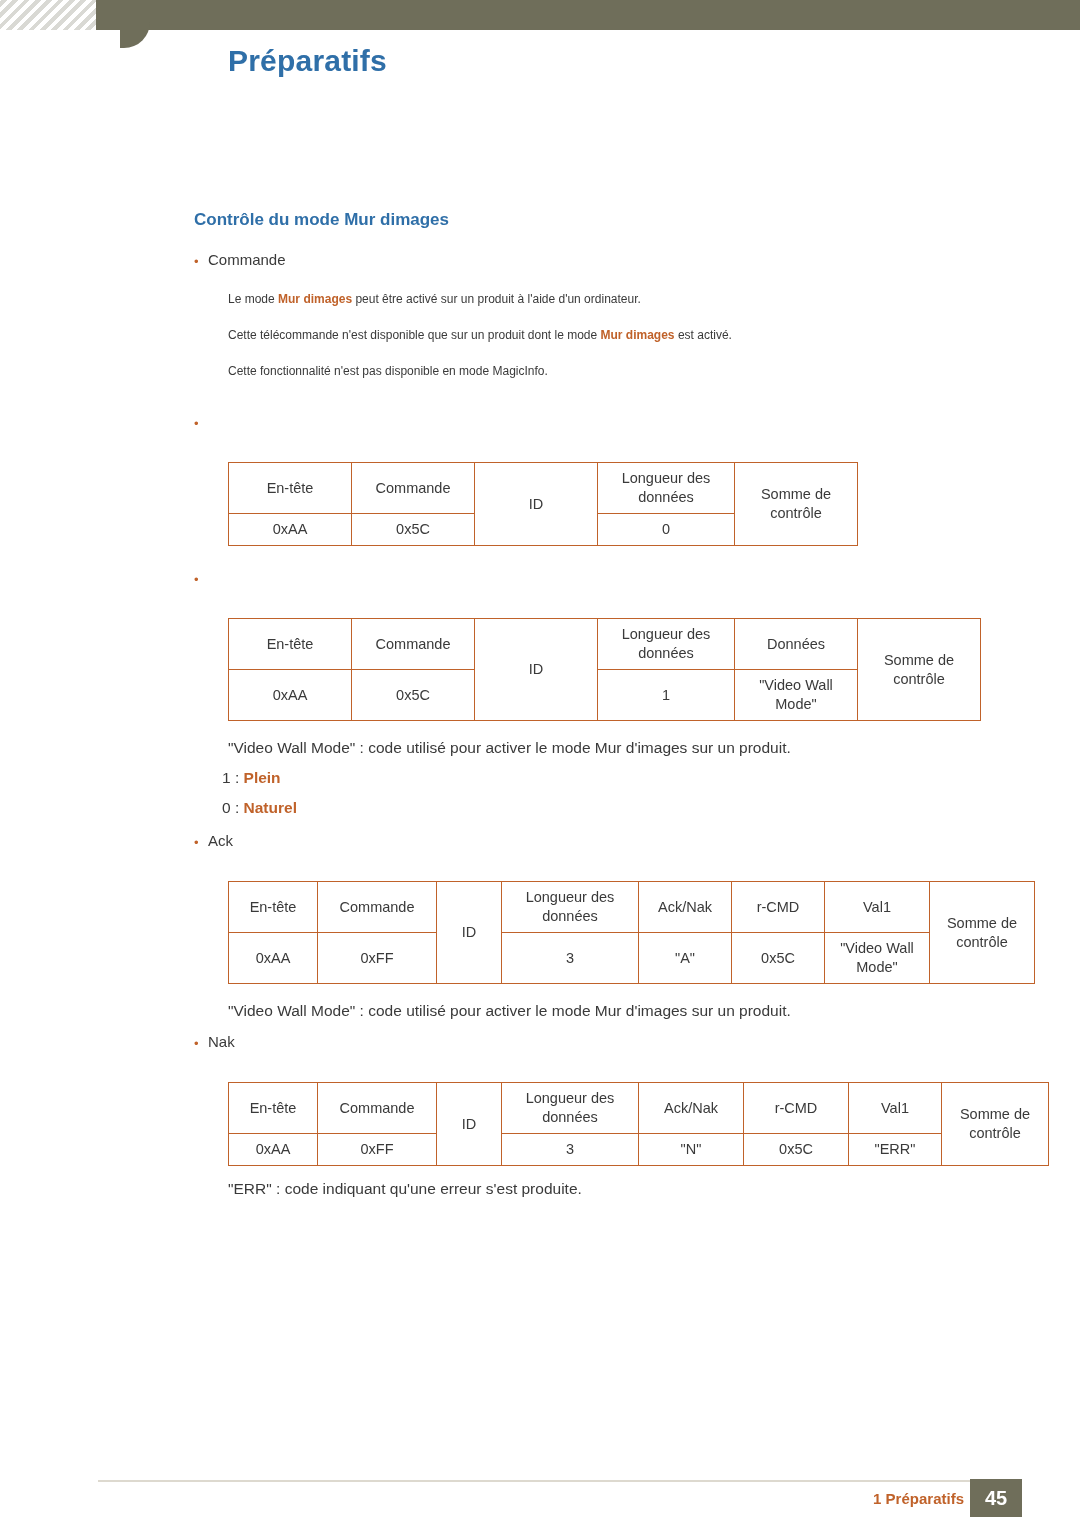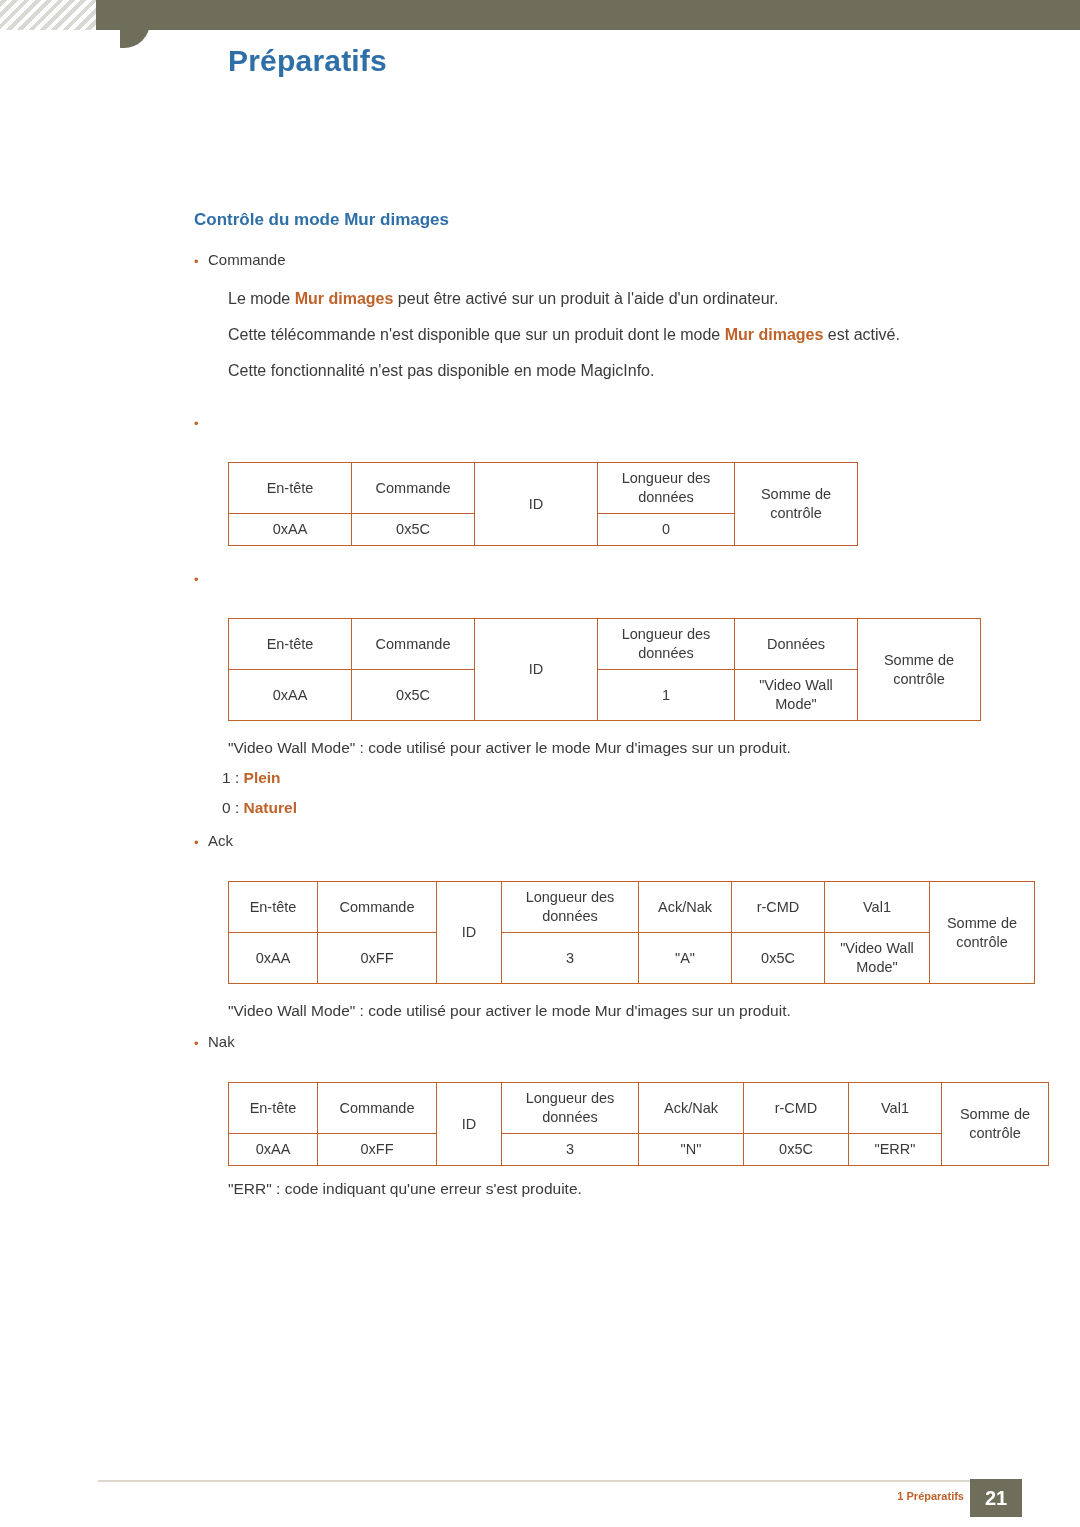--- a/index.html
+++ b/index.html
@@ -81,21 +81,21 @@
     line-height: 20px;
     padding-top: 2px;
   }
   .bullet-text {
     font-size: 15px;
     color: #3a3a3a;
     line-height: 20px;
   }
   .para {
     margin-left: 228px;
-    font-size: 16px;
+    font-size: 12px;
     color: #3a3a3a;
     line-height: 22px;
     margin-top: 16px;
   }
   .para.tight { margin-top: 14px; }
   .para b { color: #c0622a; font-weight: bold; }
 
   
   table.proto {
     border-collapse: collapse;
@@ -139,21 +139,21 @@
     left: 98px;
     top: 1480px;
     width: 884px;
     height: 2px;
     background: #ddd9cf;
   }
   .footer-label {
     position: absolute;
     right: 116px;
     top: 1490px;
-    font-size: 11px;
+    font-size: 15px;
     font-weight: bold;
     color: #c0622a;
   }
   .footer-page {
     position: absolute;
     right: 58px;
     top: 1479px;
     width: 52px;
     height: 38px;
     background: #6f6e5a;
@@ -302,13 +302,13 @@
     </tr>
   </tbody>
     </table>
 
   <div class="legend" style="margin-top:14px;">"ERR" : code indiquant qu'une erreur s'est produite.</div>
 
 </div>
 
 <div class="footer-rule"></div>
 <div class="footer-label">1 Préparatifs</div>
-<div class="footer-page">21</div>
+<div class="footer-page">45</div>
 
 </body></html>

